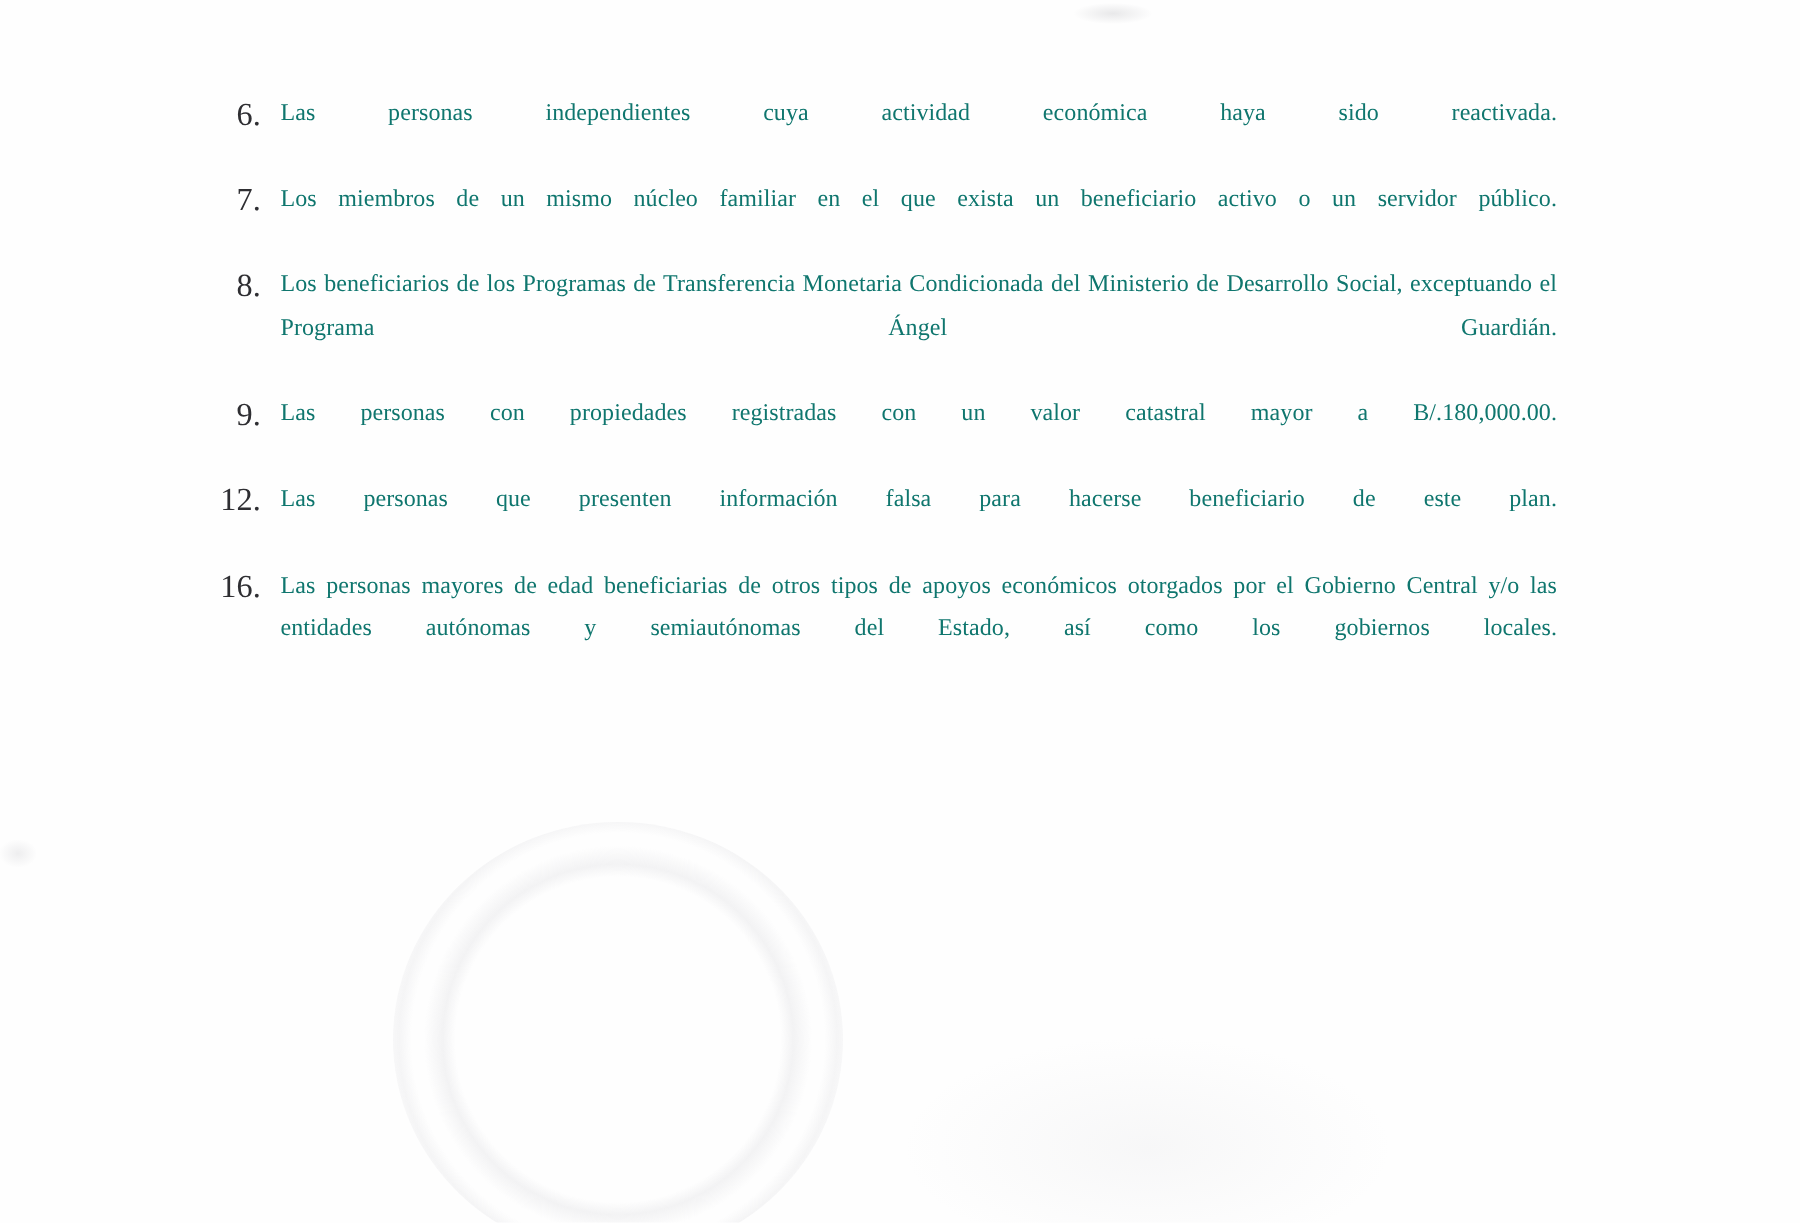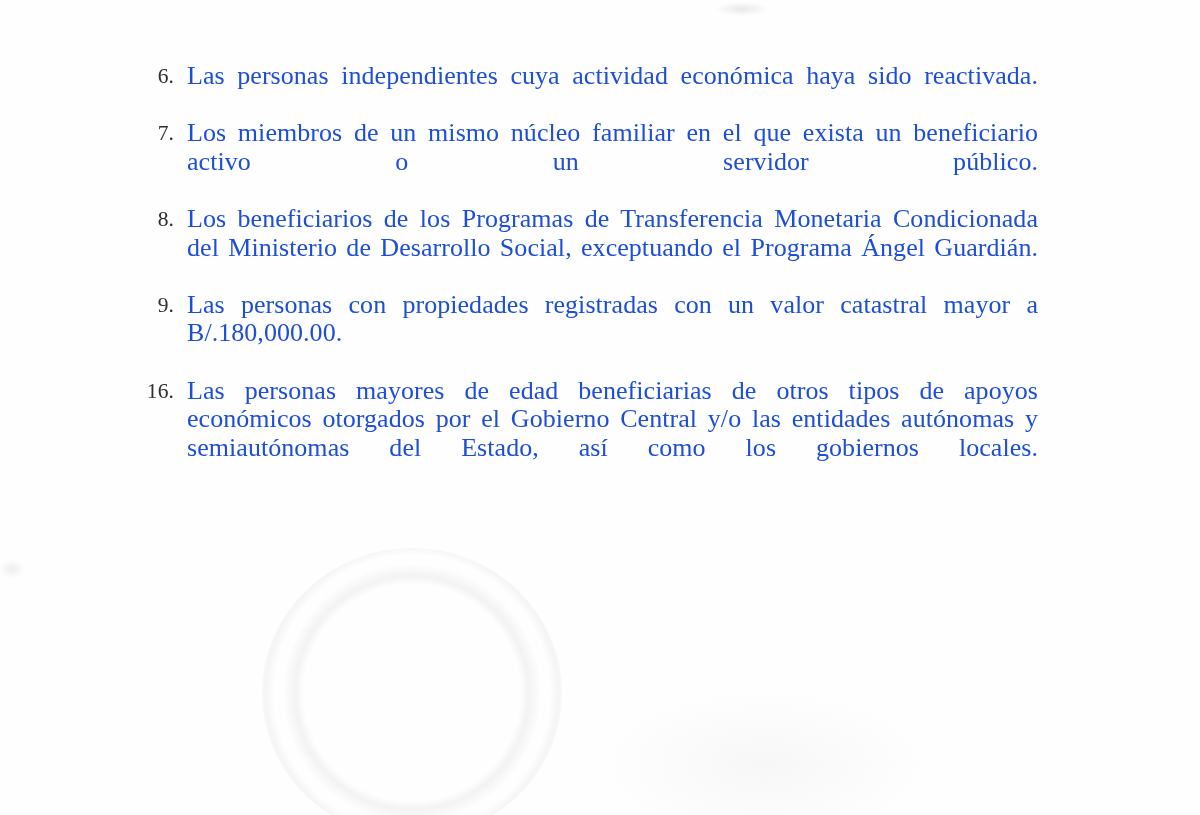--- a/index.html
+++ b/index.html
@@ -88,23 +88,23 @@
     font-size: 21.5px;
     line-height: 28.6px;
     color: #2e2e32;
     letter-spacing: 0.1px;
     font-family: "Liberation Serif", "DejaVu Serif", serif;
   }
 
   .clause-text {
     flex: 1 1 auto;
     padding-left: 13px;
-    font-size: 26px;
+    font-size: 16px;
     line-height: 28.6px;
-    color: #1d4ed8;
+    color: #0f766e;
     text-align: justify;
     text-justify: inter-word;
     letter-spacing: 0.05px;
     word-spacing: 0.3px;
     font-family: "Liberation Serif", "DejaVu Serif", serif;
   }
   
   .clause-text::after {
     content: "";
     display: inline-block;
@@ -133,18 +133,22 @@
     </li>
     <li class="clause">
       <span class="clause-number">8.</span>
       <span class="clause-text">Los beneficiarios de los Programas de Transferencia Monetaria Condicionada del Ministerio de Desarrollo Social, exceptuando el Programa Ángel Guardián.</span>
     </li>
     <li class="clause">
       <span class="clause-number">9.</span>
       <span class="clause-text">Las personas con propiedades registradas con un valor catastral mayor a B/.180,000.00.</span>
     </li>
     <li class="clause">
+      <span class="clause-number">12.</span>
+      <span class="clause-text">Las personas que presenten información falsa para hacerse beneficiario de este plan.</span>
+    </li>
+    <li class="clause">
       <span class="clause-number">16.</span>
       <span class="clause-text">Las personas mayores de edad beneficiarias de otros tipos de apoyos económicos otorgados por el Gobierno Central y/o las entidades autónomas y semiautónomas del Estado, así como los gobiernos locales.</span>
     </li>
 
   </ol>
 </div>
 
 </body></html>

